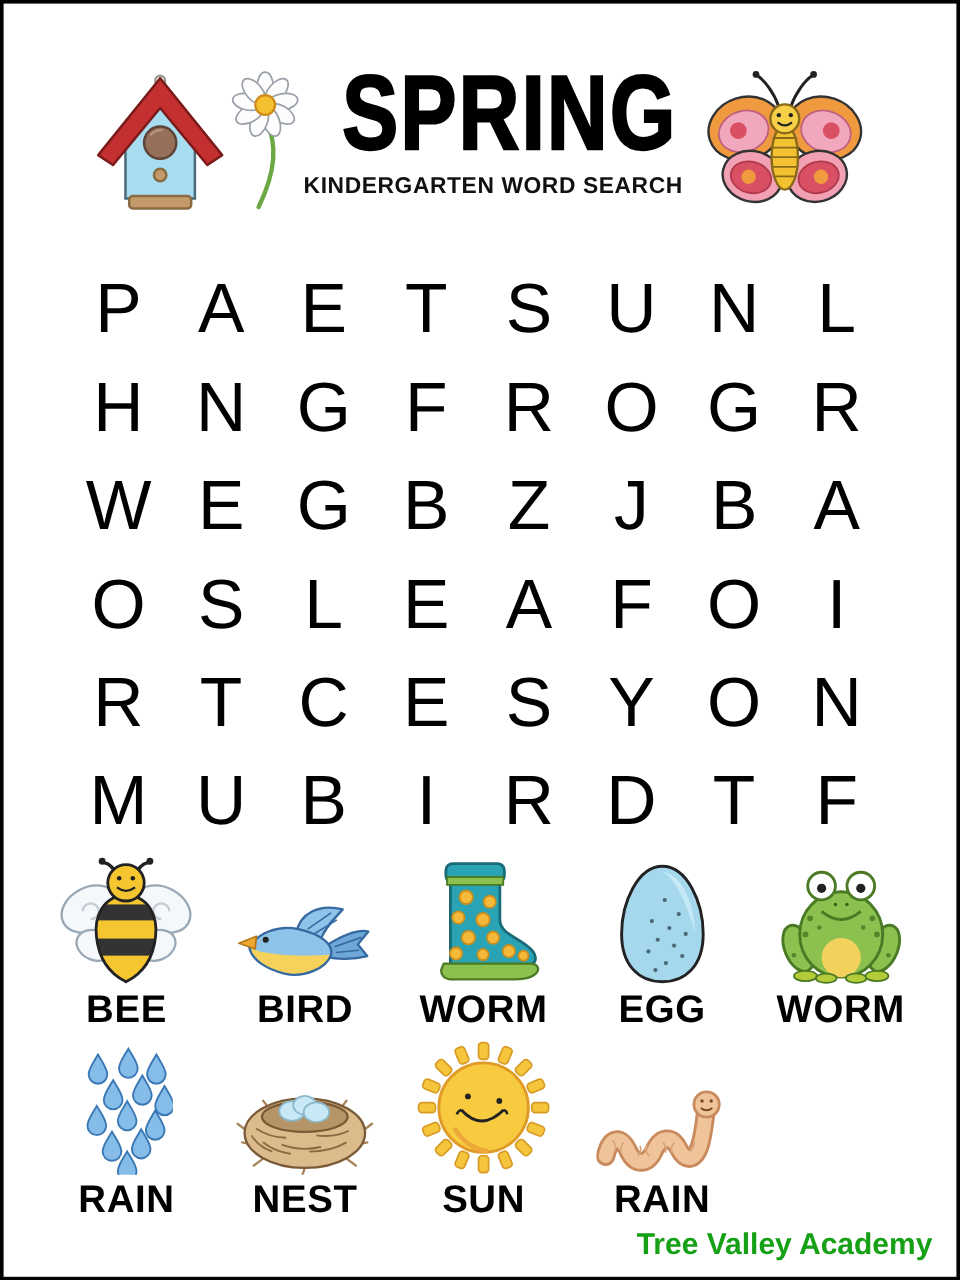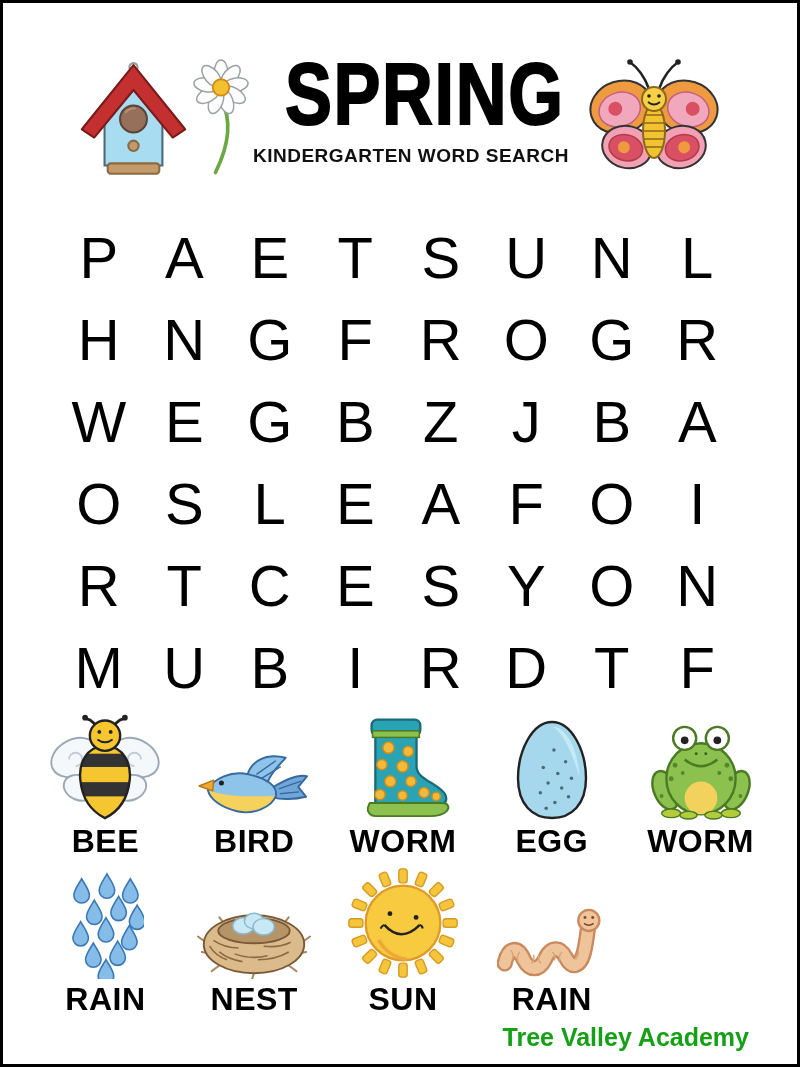--- a/index.html
+++ b/index.html
@@ -37,21 +37,21 @@
     position:absolute; left:28px; width:744px; height:150px;
     display:grid; grid-template-columns:repeat(5,1fr);
   }
   .word-row.r1 { top:706px; }
   .word-row.r2 { top:864px; }
   .word-item { display:flex; flex-direction:column; align-items:center; justify-content:space-between; }
   .word-icon { height:112px; display:flex; align-items:flex-end; justify-content:center; }
   .word-label { font-size:32px; font-weight:700; color:#000; letter-spacing:0.5px; line-height:36px; }
   
   .credit {
-    position:absolute; right:48px; top:1020px;
+    position:absolute; right:20px; top:1020px;
     font-size:25px; font-weight:700;
   }
   svg { display:block; }
 </style>
 </head>
 <body>
 
 <div class="page">
 
   <div class="hdr-art art-birdhouse">

